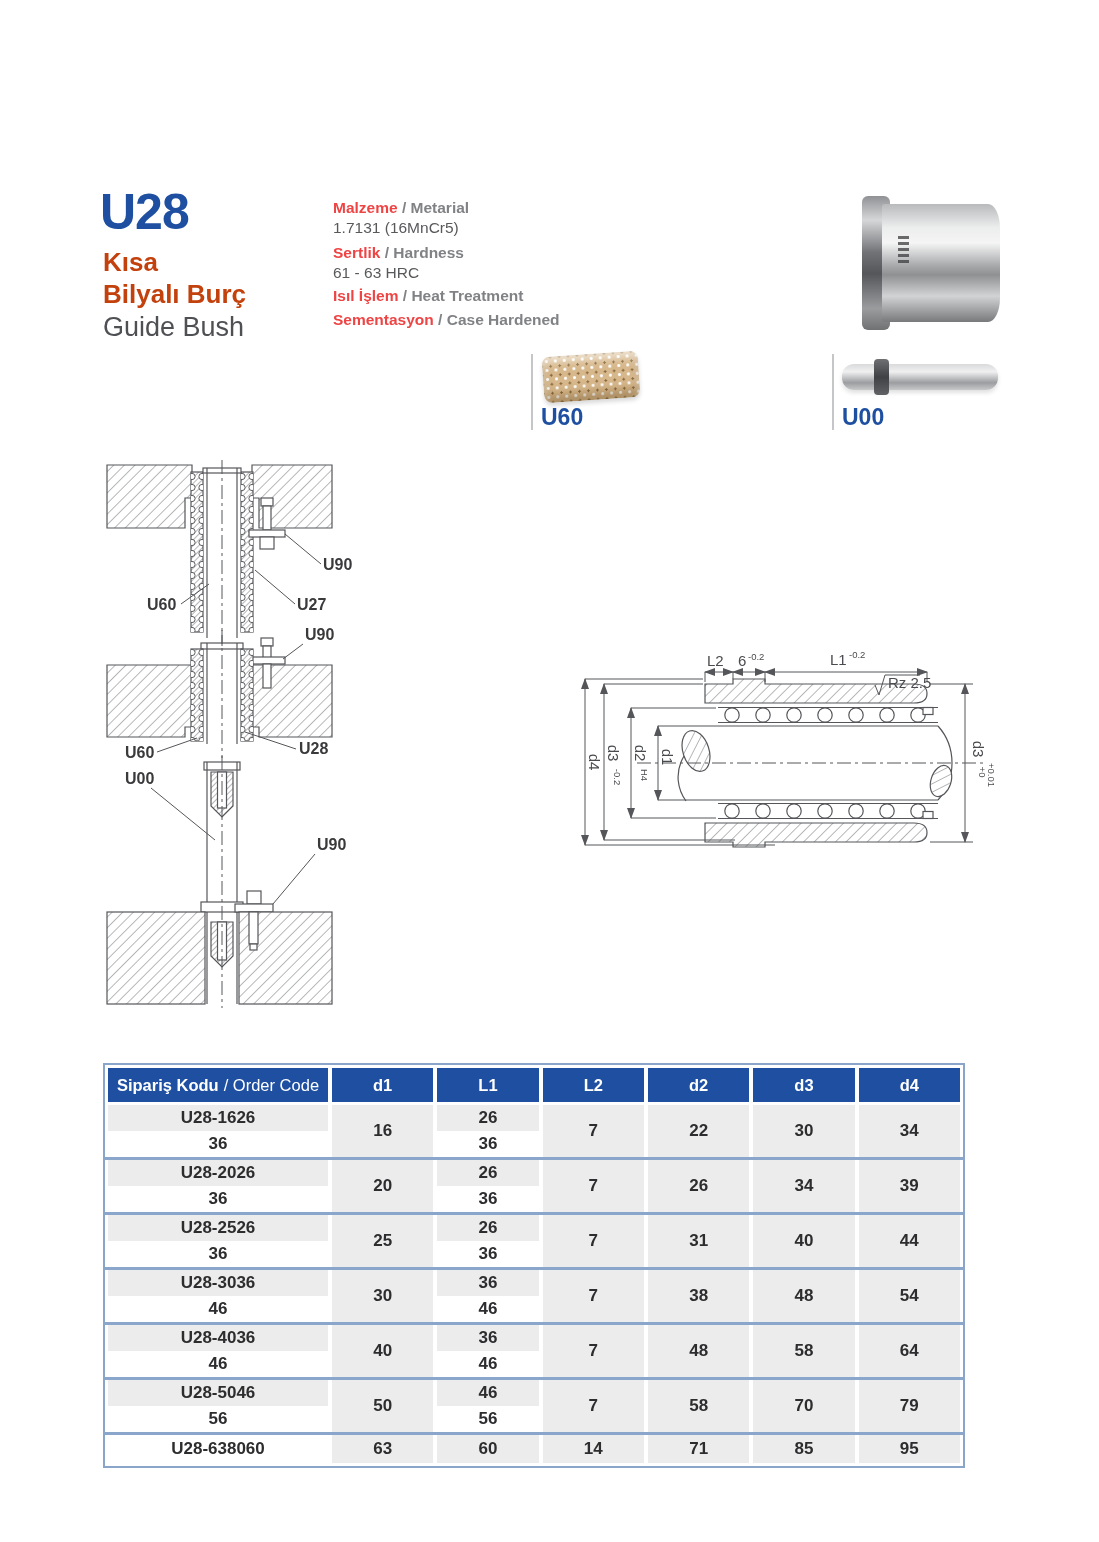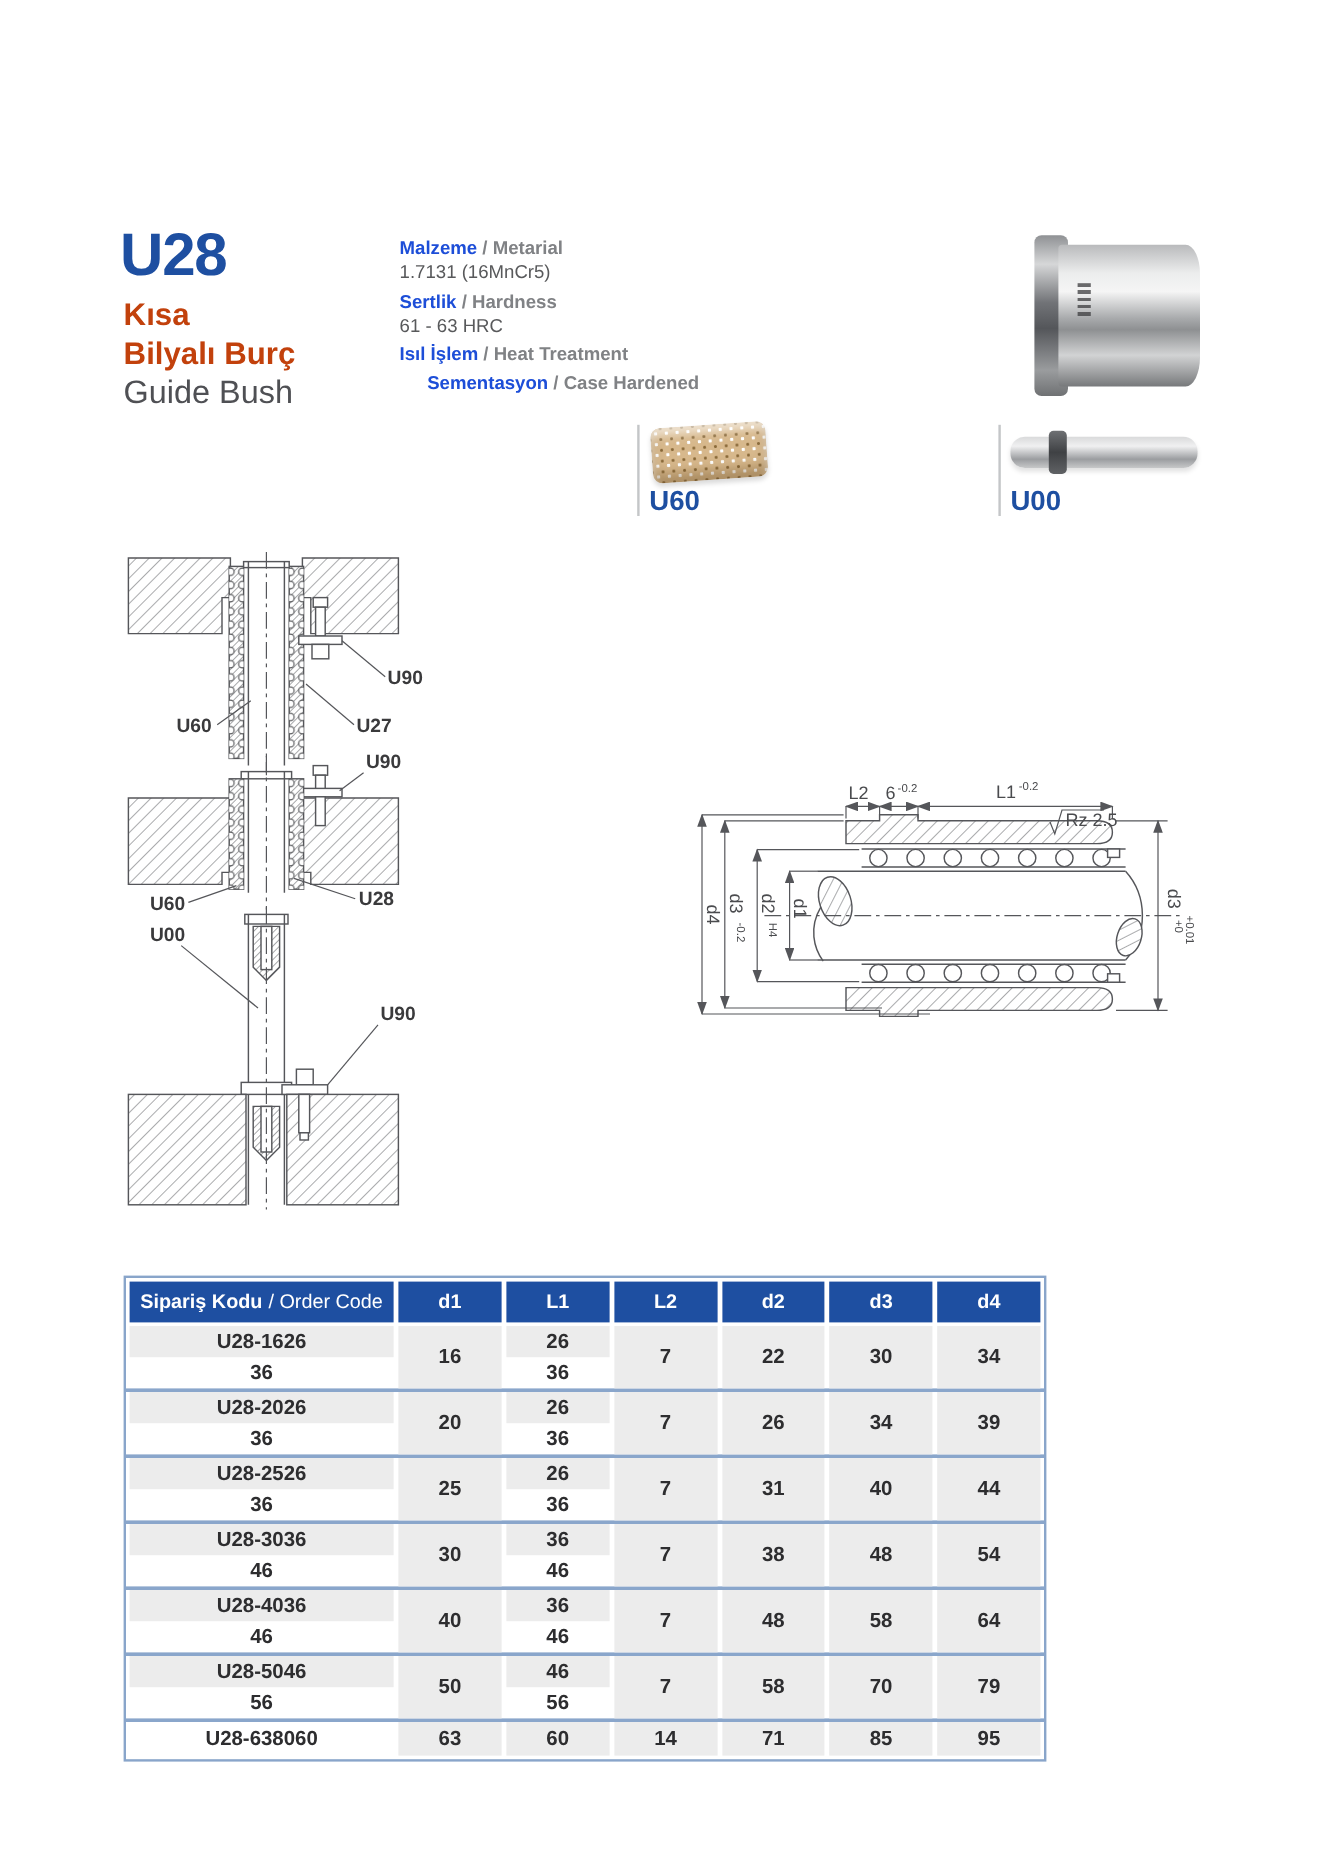--- a/index.html
+++ b/index.html
@@ -6,24 +6,24 @@
   body{font-family:"Liberation Sans", sans-serif; -webkit-font-smoothing:antialiased;}
   #page{position:relative;width:1099px;height:1542px;background:#fff;margin:0 auto;overflow:hidden;}
 
   
   .product-code{position:absolute;left:100px;top:183px;font-size:50px;font-weight:bold;color:#1e4fa1;letter-spacing:-1px;}
   .title-tr{position:absolute;left:103px;font-size:26px;font-weight:bold;color:#c2410c;}
   .t1{top:247px;} .t2{top:279px;}
   .title-en{position:absolute;left:103px;top:312px;font-size:27px;font-weight:400;color:#4f5054;}
 
   .spec{position:absolute;left:333px;font-size:15.5px;line-height:18px;}
-  .spec .tr{font-weight:bold;color:#1d4ed8;}
+  .spec .tr{font-weight:bold;color:#ef4444;}
   .spec .en{font-weight:700;color:#808285;}
   .spec .val{display:block;color:#58595b;margin-top:2px;}
-  .s1{top:199px;} .s2{top:244px;} .s3{top:287px;} .s4{top:311px;margin-left:23px;}
+  .s1{top:199px;} .s2{top:244px;} .s3{top:287px;} .s4{top:311px;}
 
   
   .photo{position:absolute;left:856px;top:186px;width:148px;height:156px;}
   .photo .flange{position:absolute;left:6px;top:10px;width:28px;height:134px;border-radius:6px;
     background:linear-gradient(180deg,#8f9194,#d6d7d8 18%,#717377 42%,#54565a 58%,#9a9c9e 84%,#6f7173);}
   .photo .body{position:absolute;left:26px;top:18px;width:118px;height:118px;
     border-radius:3px 12px 12px 3px / 3px 24px 24px 3px;
     background:linear-gradient(180deg,#b9babc,#eceded 20%,#f5f5f5 33%,#a8aaac 52%,#8e9092 60%,#d2d3d4 78%,#77797b);}
   .photo .mark{position:absolute;left:42px;top:50px;width:11px;height:28px;opacity:.75;
     background:repeating-linear-gradient(180deg,#3c3c3e 0 3px,transparent 3px 6px);}
@@ -49,21 +49,21 @@
 
   
   .asm-svg{position:absolute;left:97px;top:460px;}
   .dim-svg{position:absolute;left:575px;top:635px;}
   svg text{font-family:"Liberation Sans", sans-serif;}
   .callout{font-size:16px;font-weight:600;fill:#3a3a3c;}
   .dimlab{font-size:15px;font-weight:500;fill:#4a4b4e;}
   .dimsup{font-size:9.5px;font-weight:500;fill:#4a4b4e;}
 
   
-  .tablewrap{position:absolute;left:103px;top:1063px;width:769px;border:2px solid #89a5ca;background:#fff;box-sizing:border-box;padding:3px;}
+  .tablewrap{position:absolute;left:103px;top:1063px;width:862px;border:2px solid #89a5ca;background:#fff;box-sizing:border-box;padding:3px;}
   .tgrid{display:grid;grid-template-columns:220px repeat(6,1fr);column-gap:4px;}
   .thead .hcell{height:34px;display:flex;align-items:center;justify-content:center;background:#1e4fa1;color:#fff;font-size:16.5px;font-weight:bold;}
   .thead .hcell .light{font-weight:400;margin-left:5px;}
   .tgroup{margin-top:0;}
   .tgroup .tgrid{grid-auto-rows:26px;}
   .tgroup.single .tgrid{grid-auto-rows:28px;}
   .cell{display:flex;align-items:center;justify-content:center;font-size:17px;font-weight:bold;color:#2d2d2f;}
   .bg{background:#ececec;}
   .span2{grid-row:span 2;}
   .divider{height:3px;background:#8aa6cb;margin:0 -3px;}

